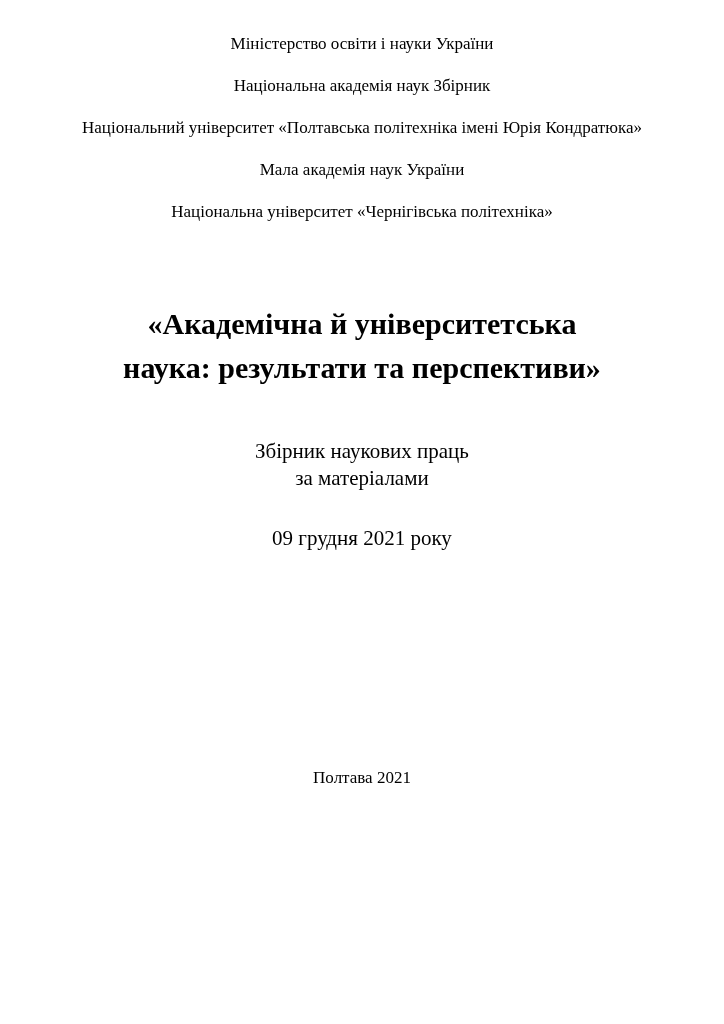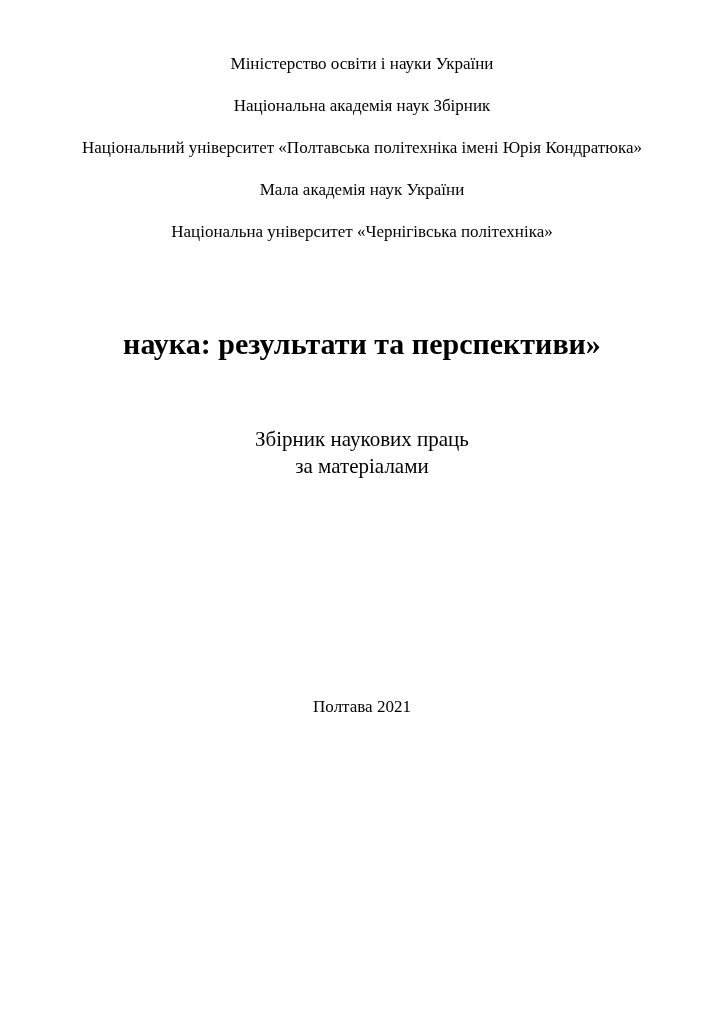--- a/index.html
+++ b/index.html
@@ -14,21 +14,21 @@
     color: #000000;
   }
   .page {
     width: 724px;
     height: 1024px;
     box-sizing: border-box;
     background: #ffffff;
     display: flex;
     flex-direction: column;
     align-items: center;
-    padding-top: 54px;
+    padding-top: 34px;
     overflow: hidden;
   }
   .header-line {
     font-size: 17px;
     line-height: 20px;
     margin-bottom: 22px;
     text-align: center;
     white-space: nowrap;
   }
   .title {
@@ -36,21 +36,21 @@
     font-size: 30px;
     font-weight: bold;
     line-height: 44px;
     text-align: center;
   }
   .title-line {
     display: block;
     white-space: nowrap;
   }
   .subtitle {
-    margin-top: 60px;
+    margin-top: 48px;
     font-size: 21px;
     line-height: 27px;
     text-align: center;
   }
   .subtitle-line {
     display: block;
     white-space: nowrap;
   }
   .conference-line {
     margin-top: 40px;
@@ -81,25 +81,27 @@
 
   <div>
     <div class="header-line">Міністерство освіти і науки України</div>
     <div class="header-line">Національна академія наук Збірник</div>
     <div class="header-line">Національний університет «Полтавська політехніка імені Юрія Кондратюка»</div>
     <div class="header-line">Мала академія наук України</div>
     <div class="header-line">Національна університет «Чернігівська політехніка»</div>
   </div>
 
   <h1 class="title">
+    <span class="title-line">«Академічна й університетська</span>
     <span class="title-line">наука: результати та перспективи»</span>
   </h1>
 
   <div class="subtitle">
     <span class="subtitle-line">Збірник наукових праць</span>
     <span class="subtitle-line">за матеріалами</span>
   </div>
 
 
+  <div class="date-line">09 грудня 2021 року</div>
 
   <div class="footer-line">Полтава 2021</div>
 
 </div>
 
 </body></html>

